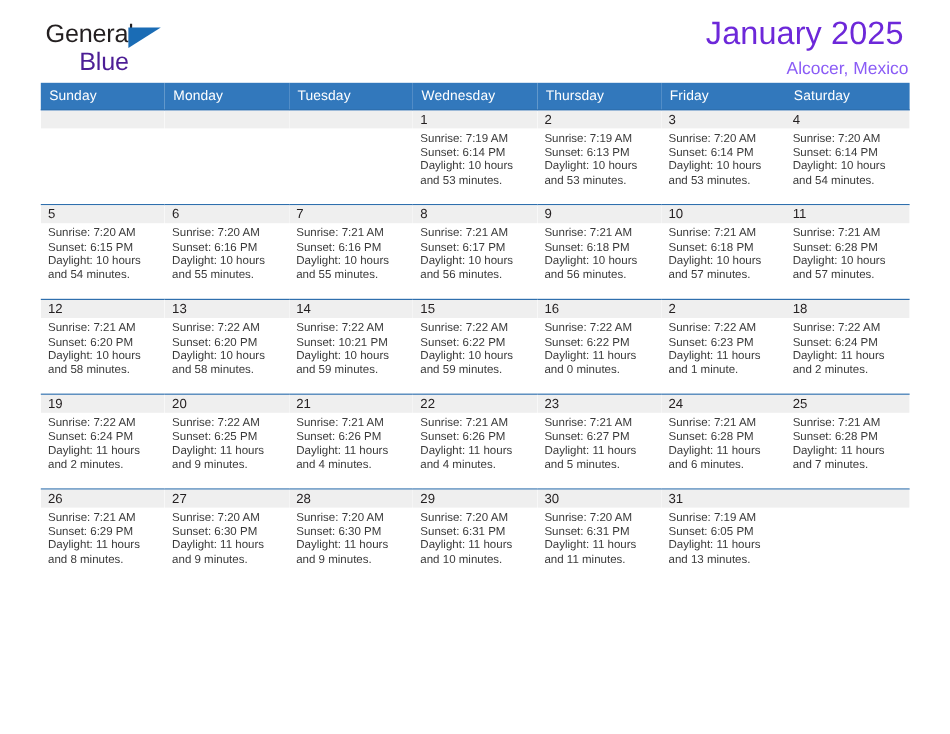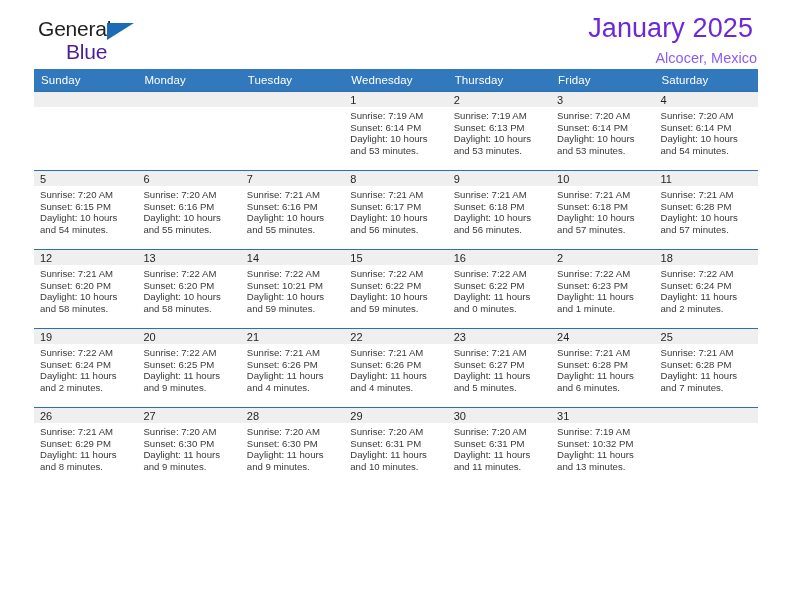--- a/index.html
+++ b/index.html
@@ -522,21 +522,21 @@
                 <div>Daylight: 11 hours</div>
                 <div>and 11 minutes.</div>
               </div>
             </div>
           </td>
           <td>
             <div class="daycell">
               <div class="daynum-band">31</div>
               <div class="events">
                 <div>Sunrise: 7:19 AM</div>
-                <div>Sunset: 10:32 PM</div>
+                <div>Sunset: 6:05 PM</div>
                 <div>Daylight: 11 hours</div>
                 <div>and 13 minutes.</div>
               </div>
             </div>
           </td>
           <td>
             <div class="daycell">
               <div class="daynum-band empty"></div>
               <div class="events"></div>
             </div>

